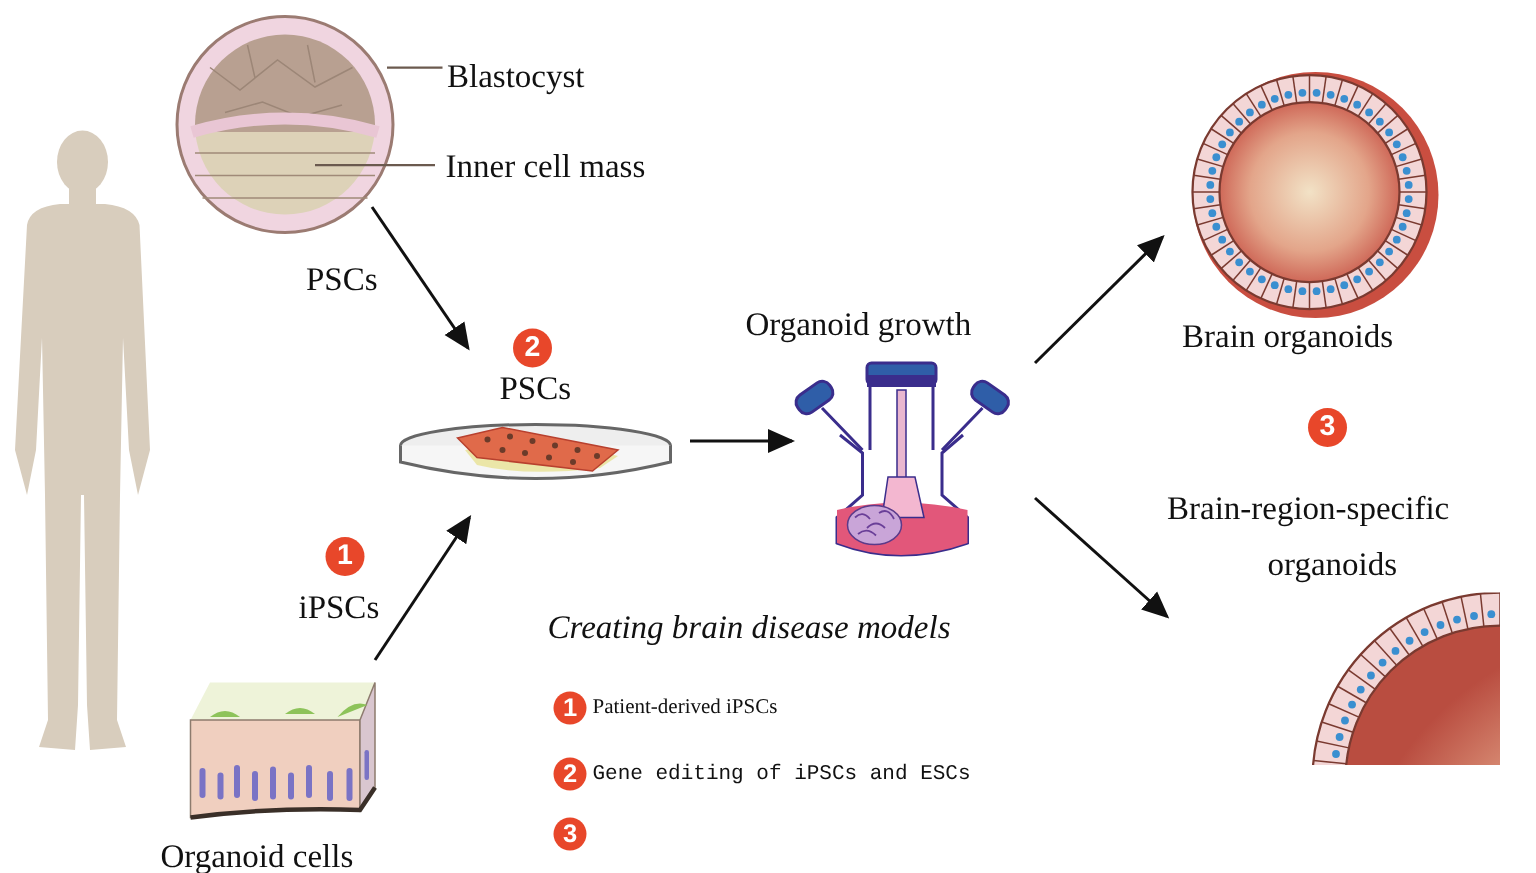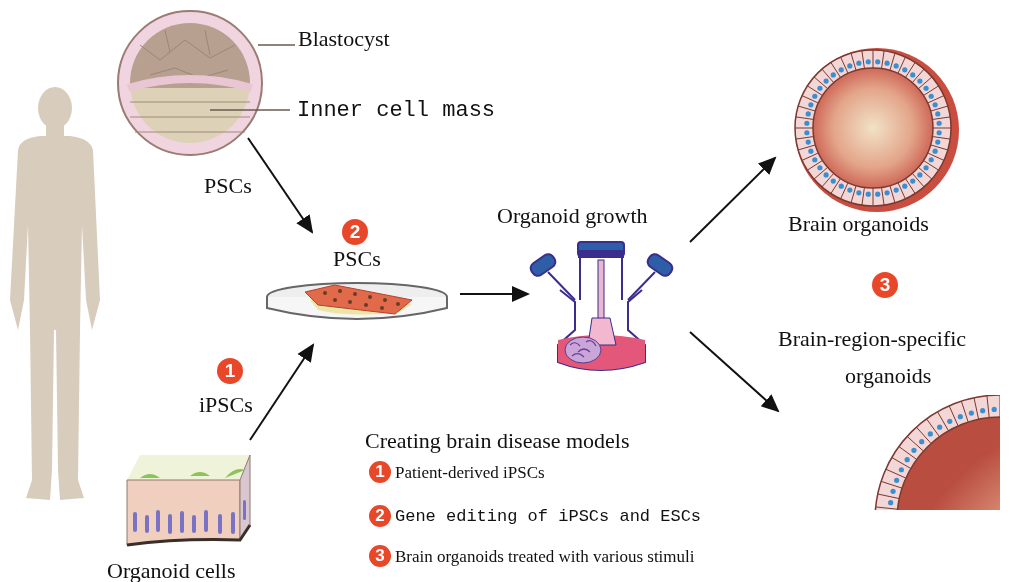--- a/index.html
+++ b/index.html
@@ -1,19 +1,19 @@
 <!DOCTYPE html>
 <html><head>
 <meta charset="utf-8">
 <style>
   html, body { margin:0; padding:0; background:#ffffff; }
   body { width:1024px; height:582px; position:relative; overflow:hidden;
          font-family:"Liberation Serif","DejaVu Serif",serif; color:#111; }
   .lbl { position:absolute; font-size:22px; line-height:1; white-space:nowrap; color:#111; }
-  .lbl-sm { font-size:17px; }
+  .lbl-sm { font-size:14px; }
   .badge { position:absolute; width:26px; height:26px; border-radius:50%;
            color:#fff; font-family:"Liberation Sans","DejaVu Sans",sans-serif; font-weight:bold;
            font-size:19px; line-height:26px; text-align:center; }
   svg.layer { position:absolute; left:0; top:0; }
   .legend-row { position:absolute; display:flex; align-items:center; gap:4px; }
   .legend-row .badge { position:relative; width:22px; height:22px; line-height:22px; font-size:17px; }
 </style>
 </head>
 <body>
 
@@ -355,45 +355,44 @@
     </g>
   </g>
 
   <line x1="248" y1="138" x2="312" y2="232" stroke="#111" stroke-width="2" marker-end="url(#ah)"></line>
   <line x1="250" y1="440" x2="313" y2="345" stroke="#111" stroke-width="2" marker-end="url(#ah)"></line>
   <line x1="460" y1="294" x2="528" y2="294" stroke="#111" stroke-width="2" marker-end="url(#ah)"></line>
   <line x1="690" y1="242" x2="775" y2="158" stroke="#111" stroke-width="2" marker-end="url(#ah)"></line>
   <line x1="690" y1="332" x2="778" y2="411" stroke="#111" stroke-width="2" marker-end="url(#ah)"></line>
 </svg>
 
-<div class="lbl" style="left:298px;top:28px;font-family:Liberation Serif, serif;">Blastocyst</div>
-<div class="lbl" style="left:297px;top:100px;font-family:Liberation Mono, monospace;">Inner cell mass</div>
+<div class="lbl" style="left:298px;top:40px;font-family:Liberation Serif, serif;">Blastocyst</div>
+<div class="lbl" style="left:297px;top:100px;">Inner cell mass</div>
 <div class="lbl" style="left:204px;top:175px;">PSCs</div>
 
 <div class="badge" style="left:342px;top:219px;background:#e8472a;">2</div>
 <div class="lbl" style="left:333px;top:248px;">PSCs</div>
 
 <div class="badge" style="left:217px;top:358px;background:#e8472a;">1</div>
 <div class="lbl" style="left:199px;top:394px;">iPSCs</div>
 
 <div class="lbl" style="left:107px;top:560px;">Organoid cells</div>
 
 <div class="lbl" style="left:497px;top:205px;">Organoid growth</div>
 
 <div class="lbl" style="left:788px;top:213px;">Brain organoids</div>
 
 <div class="badge" style="left:872px;top:272px;background:#e8472a;">3</div>
 <div class="lbl" style="left:778px;top:328px;">Brain-region-specific</div>
 <div class="lbl" style="left:845px;top:365px;">organoids</div>
 
-<div class="lbl" style="left:365px;top:430px;">Creating brain disease models</div>
+<div class="lbl" style="left:365px;top:407px;font-style:italic;">Creating brain disease models</div>
 <div class="legend-row" style="left:369px;top:461px;">
   <span class="badge" style="background:#e8472a;">1</span>
   <span class="lbl lbl-sm" style="position:relative;">Patient-derived iPSCs</span>
 </div>
 <div class="legend-row" style="left:369px;top:505px;">
   <span class="badge" style="background:#e8472a;">2</span>
   <span class="lbl lbl-sm" style="position:relative;font-family:Liberation Mono, monospace;">Gene editing of iPSCs and ESCs</span>
 </div>
 <div class="legend-row" style="left:369px;top:545px;">
   <span class="badge" style="background:#e8472a;">3</span>
-  <span class="lbl lbl-sm" style="position:relative;">Brain organoids treated with various stimuli</span>
 </div>
 
 </body></html>

